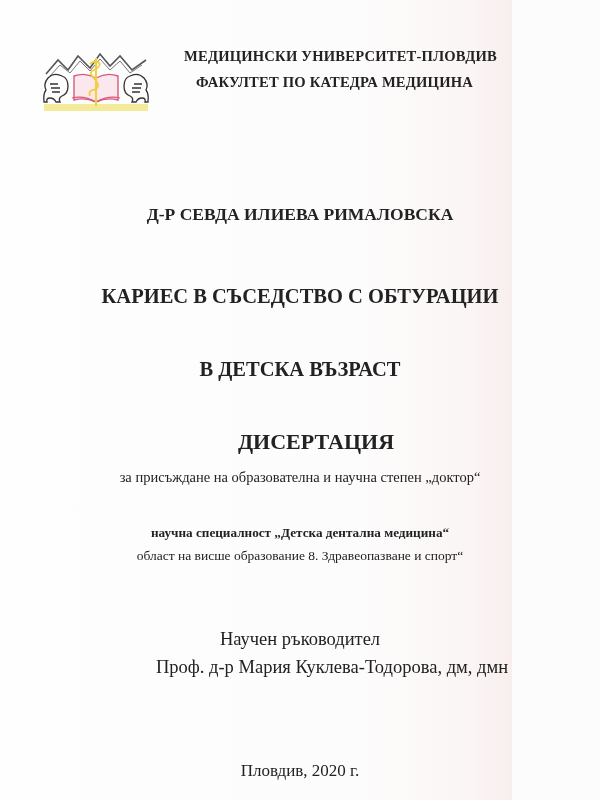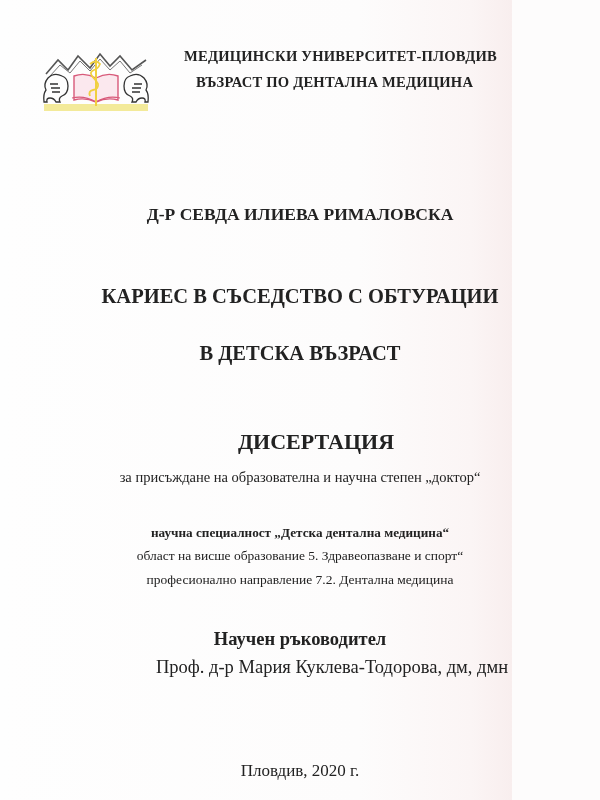--- a/index.html
+++ b/index.html
@@ -20,27 +20,27 @@
     
     .logo { position: absolute; left: 42px; top: 48px; width: 108px; height: 66px; }
     .inst { font-weight: bold; font-size: 14.6px; letter-spacing: 0.2px; color: #222; }
     .inst1 { left: 184px; top: 48px; }
     .inst2 { left: 196px; top: 74px; }
     .inst3 { left: 184px; top: 99px; }
 
     .author { font-weight: bold; font-size: 17.5px; top: 204px; color: #222; }
     .title { font-weight: bold; font-size: 20.5px; color: #222; }
     .title1 { top: 285px; }
-    .title2 { top: 342px; }
+    .title2 { top: 358px; }
     .diss { font-weight: bold; font-size: 22px; top: 429px; color: #222; padding-left: 32px; }
     .degree { font-size: 14.5px; top: 469px; color: #222; }
     .spec { font-weight: bold; font-size: 13.2px; top: 525px; color: #222; }
     .area { font-size: 13.5px; top: 548px; color: #222; }
     .prof { font-size: 13.5px; top: 572px; color: #222; }
-    .sup-label { font-weight: bold; font-size: 18.5px; top: 629px; color: #222; }
+    .sup-label { font-weight: normal; font-size: 18.5px; top: 629px; color: #222; }
     .sup-name { font-size: 18.5px; top: 657px; color: #222; margin-left: 32px; }
     .place { font-size: 17px; top: 761px; color: #222; }
   </style>
 </head>
 <body>
 
 <div class="page">
 
   <svg class="logo" viewBox="0 0 108 66" xmlns="http://www.w3.org/2000/svg">
 
@@ -63,31 +63,30 @@
       <path d="M32,28 q11,-4 22,2 l0,24 q-11,-5 -22,-2z"></path>
       <path d="M76,28 q-11,-4 -22,2 l0,24 q11,-5 22,-2z"></path>
     </g>
     <path d="M30,50 q12,-3 24,4 q12,-7 24,-4" fill="none" stroke="#d85a7a" stroke-width="1.2"></path>
 
     <line x1="54" y1="10" x2="54" y2="58" stroke="#f0d040" stroke-width="2"></line>
     <path d="M48,16 q6,-5 10,0 q-2,5 -6,6 q-5,2 -2,6 q4,4 6,8 q1,5 -5,6 q-5,1 -3,6" fill="none" stroke="#f0d040" stroke-width="1.8"></path>
   </svg>
 
   <div class="abs inst inst1">МЕДИЦИНСКИ УНИВЕРСИТЕТ-ПЛОВДИВ</div>
-  <div class="abs inst inst2">ВЪЗРАСТ ПО ДЕНТАЛНА МЕДИЦИНА</div>
+  <div class="abs inst inst2">ФАКУЛТЕТ ПО КАТЕДРА МЕДИЦИНА</div>
 
   <div class="abs center author">Д-Р СЕВДА ИЛИЕВА РИМАЛОВСКА</div>
 
   <div class="abs center title title1">КАРИЕС В СЪСЕДСТВО С ОБТУРАЦИИ</div>
   <div class="abs center title title2">В ДЕТСКА ВЪЗРАСТ</div>
 
   <div class="abs center diss">ДИСЕРТАЦИЯ</div>
   <div class="abs center degree">за присъждане на образователна и научна степен „доктор“</div>
 
   <div class="abs center spec">научна специалност „Детска дентална медицина“</div>
-  <div class="abs center area">област на висше образование 5. Здравеопазване и спорт“</div>
-  <div class="abs center prof">професионално направление 7.2. Дентална медицина</div>
+  <div class="abs center area">област на висше образование 8. Здравеопазване и спорт“</div>
 
   <div class="abs center sup-label">Научен ръководител</div>
   <div class="abs center sup-name">Проф. д-р Мария Куклева-Тодорова, дм, дмн</div>
 
   <div class="abs center place">Пловдив, 2020 г.</div>
 </div>
 
 </body></html>

